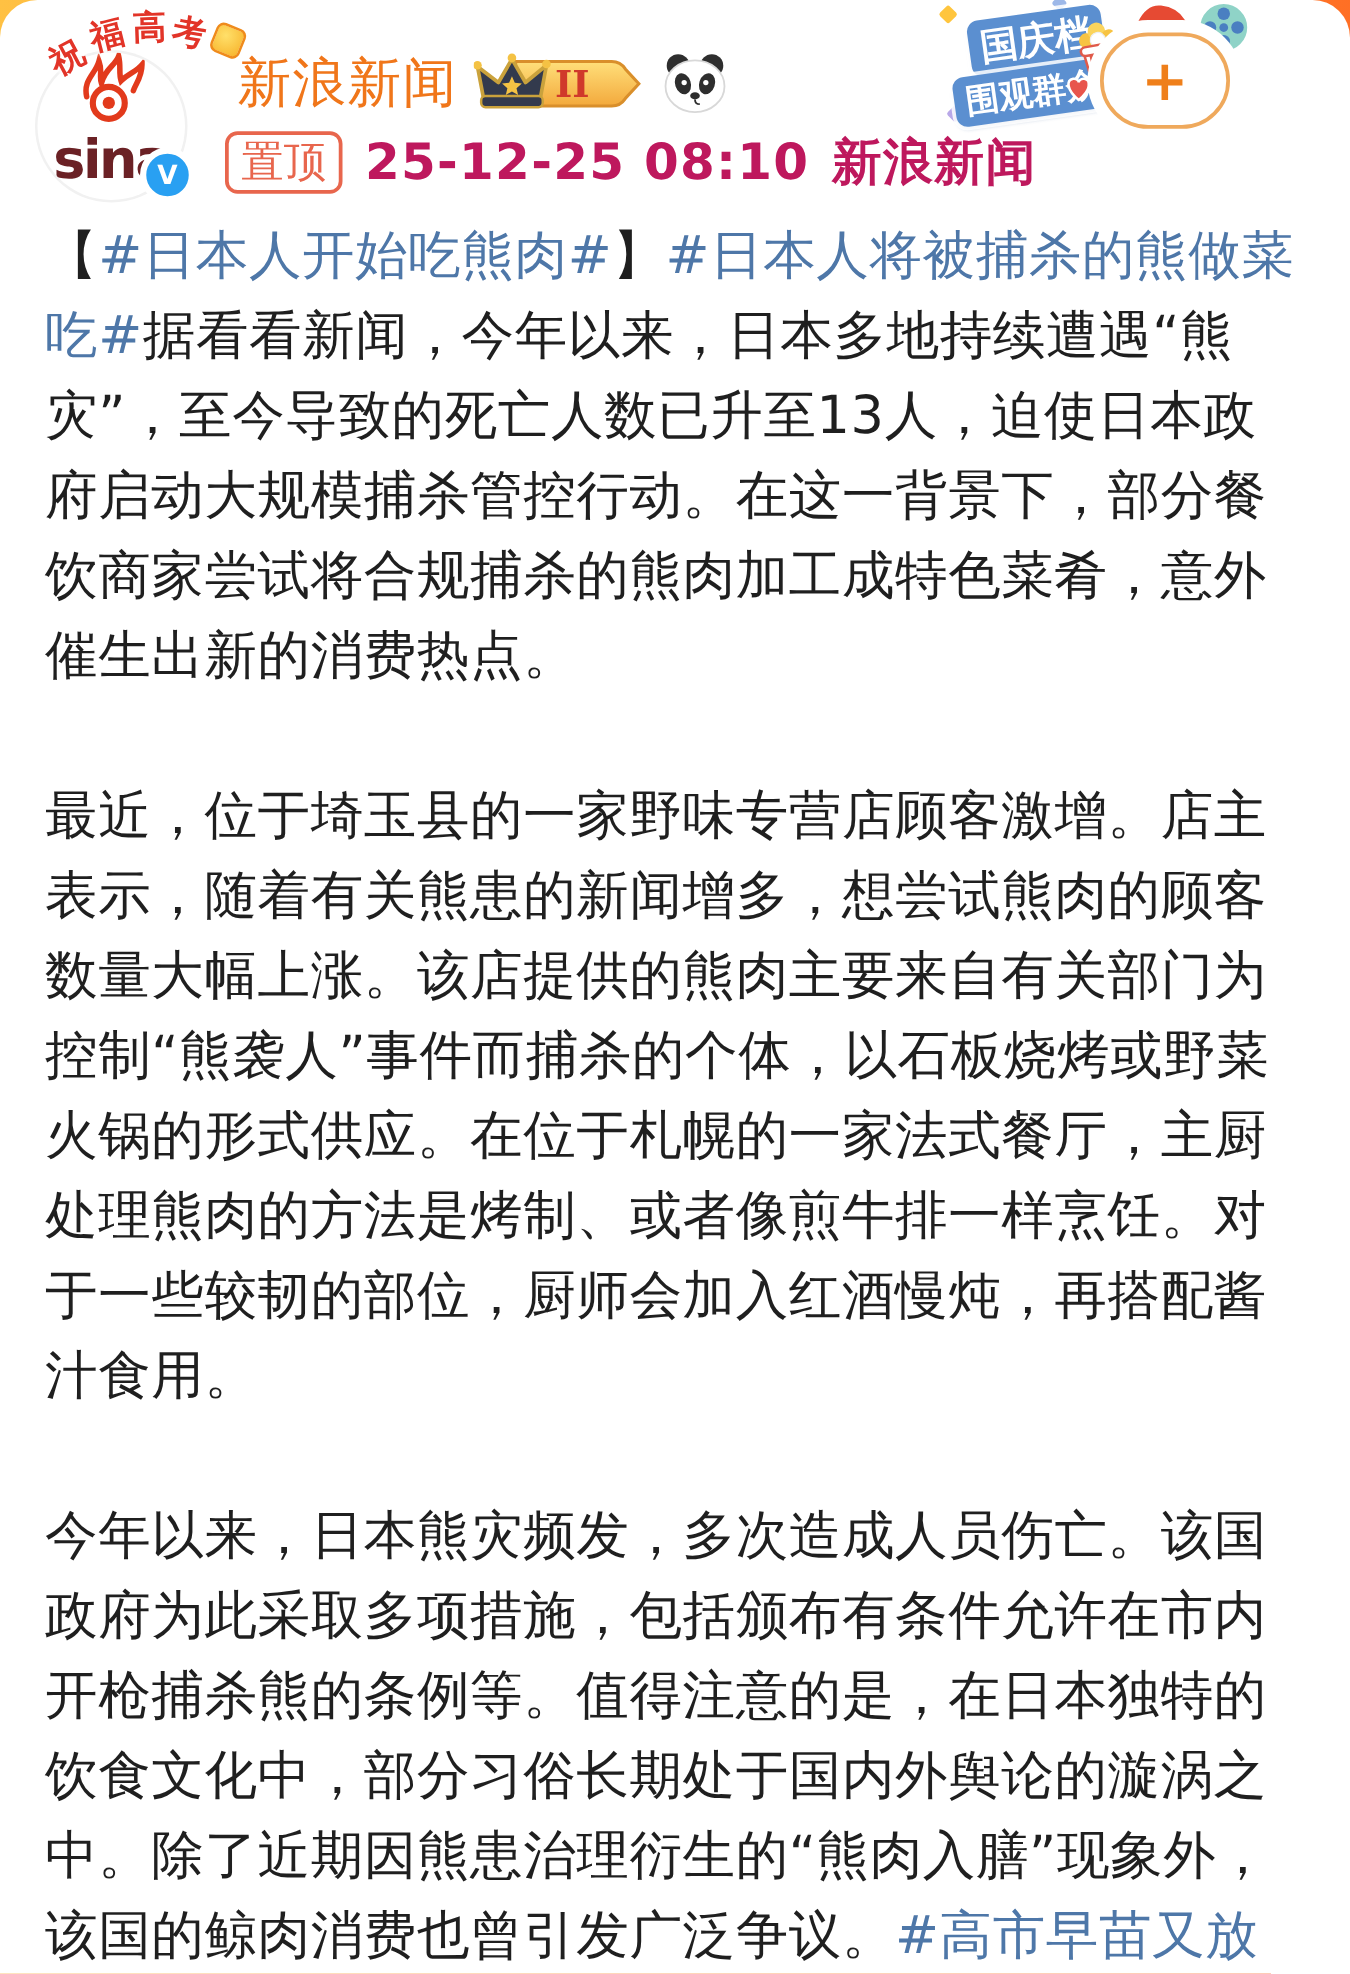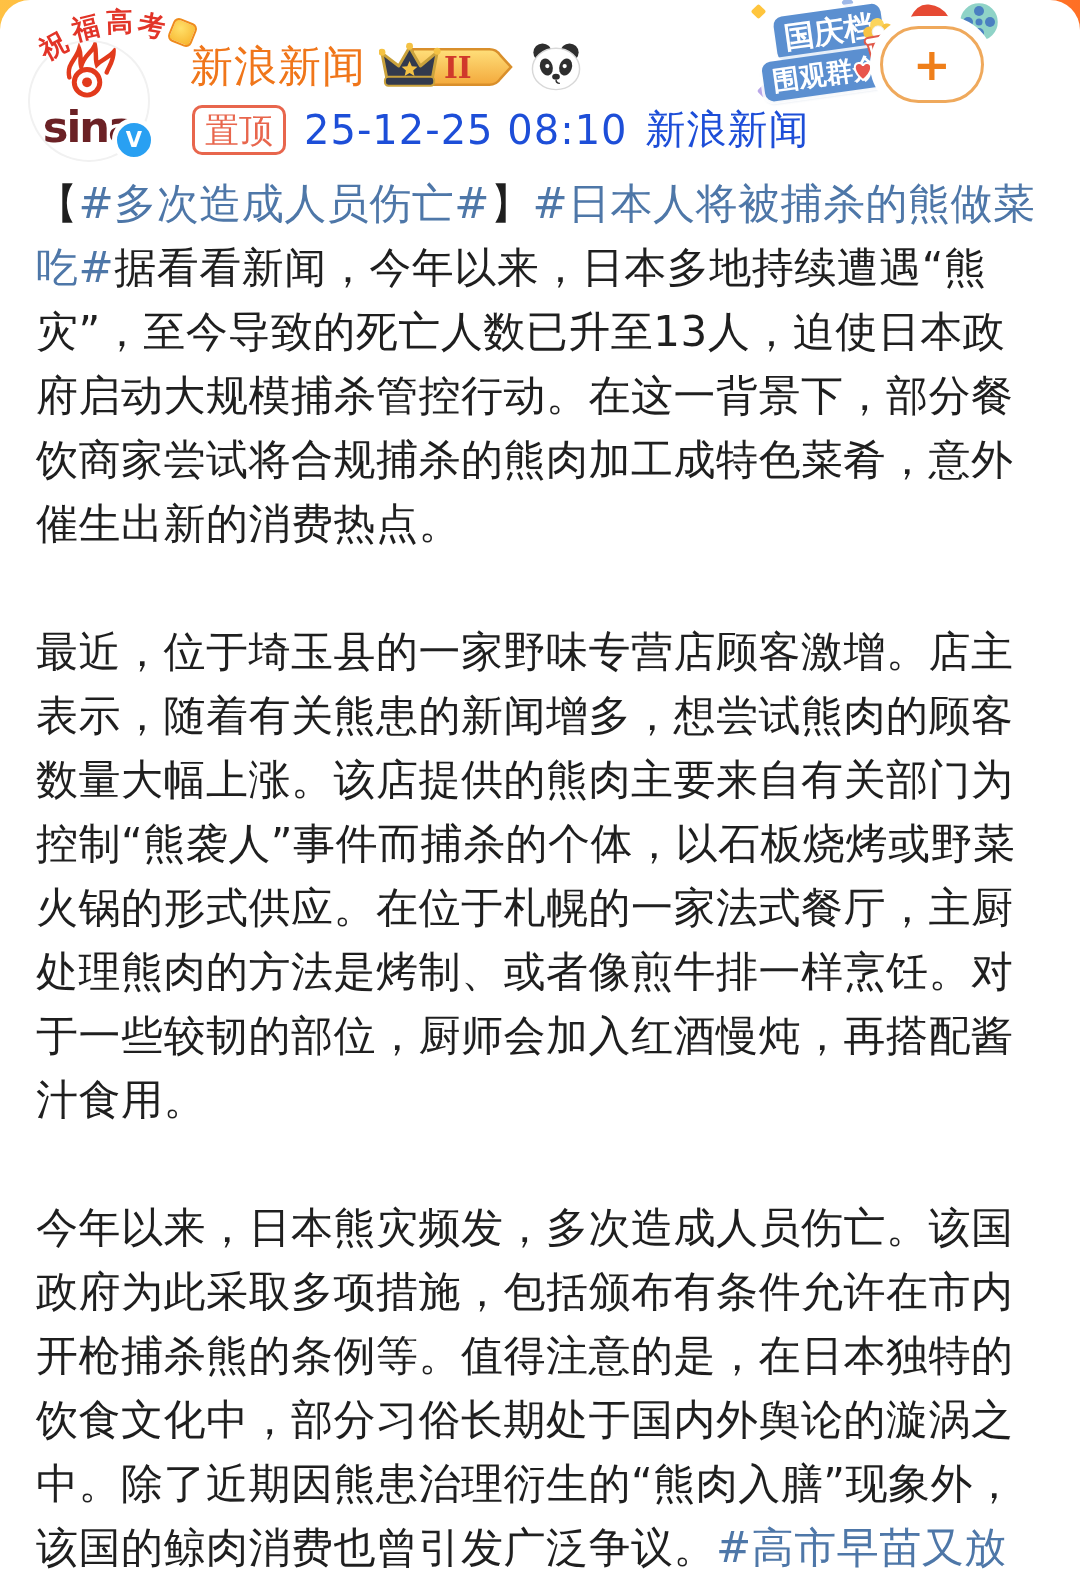--- a/index.html
+++ b/index.html
@@ -21,24 +21,24 @@
                  text-shadow:0 0 4px #fff,0 0 4px #fff,0 0 6px #fff;}
   .arc-bell{position:absolute;width:21px;height:21px;border-radius:6px;
             background:radial-gradient(circle at 35% 35%,#ffe06a,#f7b32b);
             border:2px solid #ef8b1c;box-shadow:0 0 0 2px #fff;}
 
   .name-row{position:absolute;left:190px;top:38px;display:flex;align-items:center;gap:13px;}
   .username{font-size:43px;font-weight:500;color:#f0761a;letter-spacing:1px;cursor:pointer;}
   .vip-badge{width:138px;height:56px;cursor:pointer;}
   .panda{width:52px;height:50px;}
 
-  .meta-row{position:absolute;left:192px;top:102px;display:flex;align-items:center;gap:18px;}
+  .meta-row{position:absolute;left:180px;top:102px;display:flex;align-items:center;gap:18px;}
   .pinned{font-size:34px;color:#e8664d;border:3px solid #e8664d;border-radius:10px;
           padding:1px 10px;line-height:42px;}
-  .time,.source{font-size:40px;color:#1d4ed8;letter-spacing:1px;}
+  .time,.source{font-size:40px;color:#be185d;letter-spacing:1px;font-weight:bold;}
 
   
   .sticker{position:absolute;left:745px;top:0;width:250px;height:112px;}
   .chip{position:absolute;background:#5b8fd0;color:#fff;font-weight:bold;border-radius:9px;
         padding:2px 9px;transform:rotate(-8deg);box-shadow:0 0 0 3px rgba(255,255,255,.85),0 2px 3px rgba(40,80,140,.35);}
   .chip1{left:30px;top:10px;font-size:30px;}
   .chip2{left:18px;top:54px;font-size:27px;}
   .confetti{position:absolute;border-radius:2px;transform:rotate(45deg);}
   .popcorn{position:absolute;left:116px;top:16px;transform:rotate(-10deg);}
   .mascot{position:absolute;left:150px;top:0;}
@@ -155,19 +155,19 @@
             <circle cx="11" cy="22" r="5" fill="#4a7fc1"></circle>
           <circle cx="22" cy="22" r="3.5" fill="#4a7fc1"></circle>
         </svg>
       </div>
 
       <button class="follow">
         <span class="plus">+</span>
       </button>
     </div>
 
-    <div class="post-text"><span class="plain">【</span><span class="link">#多次造成人员伤亡#</span><span class="plain">】</span><span class="link">#日本人将被捕杀的熊做菜吃#</span><span class="plain">据看看新闻，今年以来，日本多地持续遭遇“熊灾”，至今导致的死亡人数已升至13人，迫使日本政府启动大规模捕杀管控行动。在这一背景下，部分餐饮商家尝试将合规捕杀的熊肉加工成特色菜肴，意外催生出新的消费热点。
+    <div class="post-text"><span class="plain">【</span><span class="link">#日本人开始吃熊肉#</span><span class="plain">】</span><span class="link">#日本人将被捕杀的熊做菜吃#</span><span class="plain">据看看新闻，今年以来，日本多地持续遭遇“熊灾”，至今导致的死亡人数已升至13人，迫使日本政府启动大规模捕杀管控行动。在这一背景下，部分餐饮商家尝试将合规捕杀的熊肉加工成特色菜肴，意外催生出新的消费热点。
 
 最近，位于埼玉县的一家野味专营店顾客激增。店主表示，随着有关熊患的新闻增多，想尝试熊肉的顾客数量大幅上涨。该店提供的熊肉主要来自有关部门为控制“熊袭人”事件而捕杀的个体，以石板烧烤或野菜火锅的形式供应。在位于札幌的一家法式餐厅，主厨处理熊肉的方法是烤制、或者像煎牛排一样烹饪。对于一些较韧的部位，厨师会加入红酒慢炖，再搭配酱汁食用。
 
 今年以来，日本熊灾频发，多次造成人员伤亡。该国政府为此采取多项措施，包括颁布有条件允许在市内开枪捕杀熊的条例等。值得注意的是，在日本独特的饮食文化中，部分习俗长期处于国内外舆论的漩涡之中。除了近期因熊患治理衍生的“熊肉入膳”现象外，该国的鲸肉消费也曾引发广泛争议。</span><span class="link">#高市早苗又放话了#</span></div>
   </div>
 </div>
 
 </body></html>

